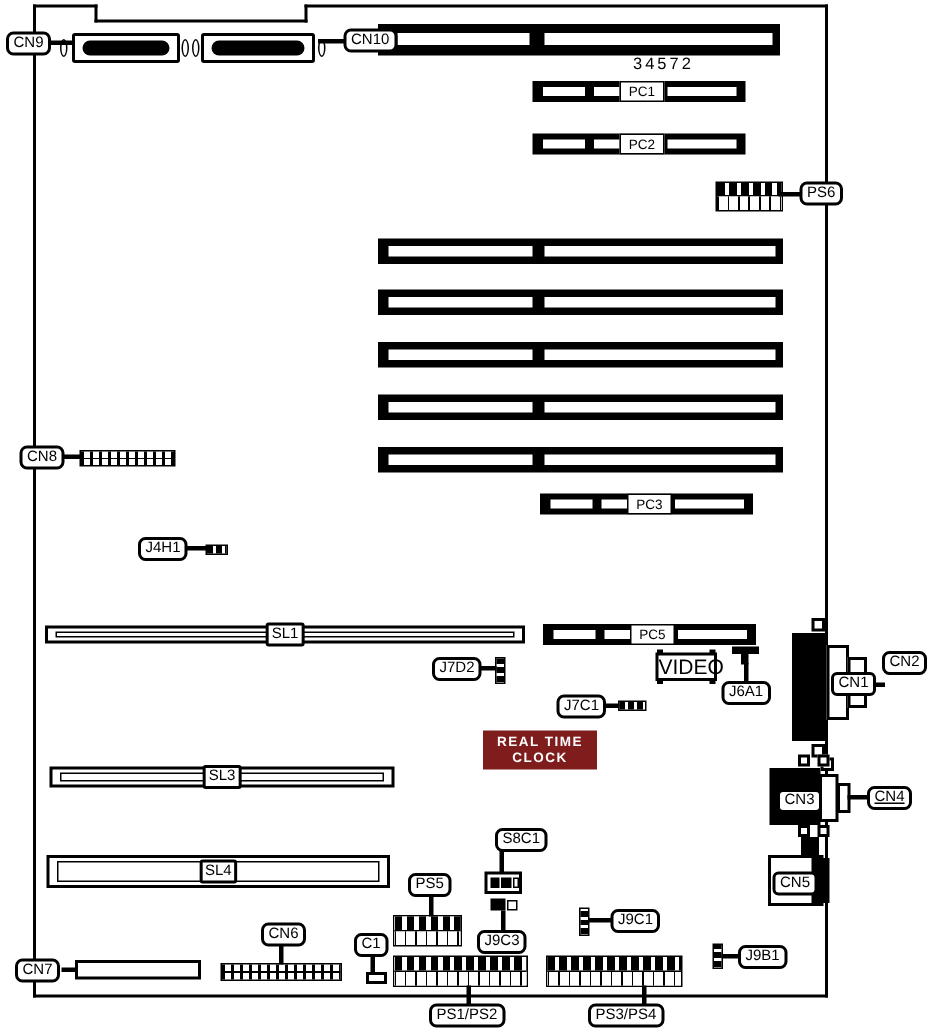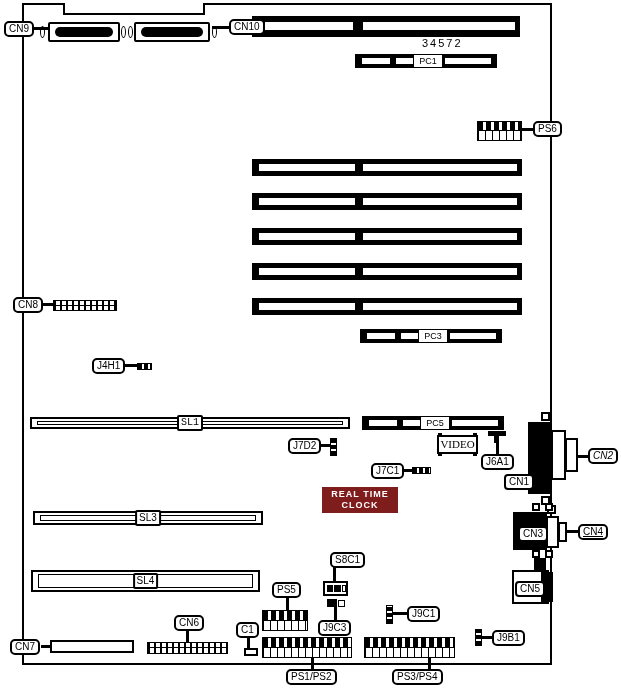--- a/index.html
+++ b/index.html
@@ -76,20 +76,26 @@
   </div>
 
   <div class="pn" style="left:422px;top:37px;">34572</div>
 
   <div class="pcslot" style="left:355px;top:54px;">
     <div class="seg" style="left:7px;width:28px;"></div>
     <div class="seg" style="left:41px;width:17px;"></div>
     <div class="pc-label">PC1</div>
     <div class="seg" style="left:90px;width:46px;"></div>
   </div>
+  <div class="pcslot" style="left:355px;top:89px;">
+    <div class="seg" style="left:7px;width:28px;"></div>
+    <div class="seg" style="left:41px;width:17px;"></div>
+    <div class="pc-label">PC2</div>
+    <div class="seg" style="left:90px;width:46px;"></div>
+  </div>
   <div class="pcslot" style="left:360px;top:329px;">
     <div class="seg" style="left:7px;width:28px;"></div>
     <div class="seg" style="left:41px;width:17px;"></div>
     <div class="pc-label">PC3</div>
     <div class="seg" style="left:90px;width:46px;"></div>
   </div>
   <div class="pcslot" style="left:362px;top:416px;">
     <div class="seg" style="left:7px;width:28px;"></div>
     <div class="seg" style="left:41px;width:17px;"></div>
     <div class="pc-label">PC5</div>
@@ -138,34 +144,34 @@
   <div class="hatch" style="left:147px;top:642px;width:81px;height:12px;"></div>
   <div class="hpins" style="left:137px;top:363px;width:15px;height:7px;"></div>
   <div class="hpins" style="left:412px;top:467px;width:19px;height:7px;"></div>
   <div class="vpins" style="left:330px;top:438px;width:7px;height:18px;"></div>
   <div class="vpins" style="left:386px;top:605px;width:7px;height:19px;"></div>
   <div class="vpins" style="left:475px;top:629px;width:7px;height:17px;"></div>
 
   <div class="e" style="left:488px;top:431px;width:18px;height:5px;"></div>
   <div class="e" style="left:494px;top:436px;width:5px;height:7px;"></div>
 
-  <div class="wbox" style="left:437px;top:435px;width:41px;height:19px;font-size:11px;line-height:15px;text-align:center;z-index:4;font-family:Liberation Serif, serif;">
+  <div class="wbox" style="left:437px;top:435px;width:41px;height:19px;font-size:14px;line-height:15px;text-align:center;z-index:4;">
     <span style="position:static;">VIDEO</span>
     <div class="pin" style="left:-1px;top:-4px;"></div>
     <div class="pin" style="left:-1px;top:16px;"></div>
     <div class="pin" style="left:34px;top:-4px;"></div>
     <div class="pin" style="left:34px;top:16px;"></div>
   </div>
 
   <div class="rtc" style="left:322px;top:487px;width:76px;height:26px;">
     <div style="position:static;">REAL TIME</div>
     <div style="position:static;">CLOCK</div>
   </div>
 
-  <div class="slslot" style="left:30px;top:417px;width:320px;height:12px;font-family:Liberation Mono, monospace;">
+  <div class="slslot" style="left:30px;top:417px;width:320px;height:12px;">
     <div class="sl-inner"></div>
     <div class="sl-label">SL1</div>
   </div>
   <div class="slslot" style="left:33px;top:511px;width:230px;height:14px;">
     <div class="sl-inner"></div>
     <div class="sl-label">SL3</div>
   </div>
   <div class="slslot" style="left:31px;top:570px;width:229px;height:22px;">
     <div class="sl-inner"></div>
     <div class="sl-label">SL4</div>
@@ -222,22 +228,22 @@
   <div class="ptr" style="left:428px;top:657px;width:3px;height:13px;"></div>
 
   <div class="lbl" style="left:4px;top:21px;">CN9</div>
   <div class="lbl" style="left:229px;top:19px;">CN10</div>
   <div class="lbl" style="left:533px;top:121px;">PS6</div>
   <div class="lbl" style="left:13px;top:297px;">CN8</div>
   <div class="lbl" style="left:92px;top:358px;">J4H1</div>
   <div class="lbl" style="left:288px;top:438px;">J7D2</div>
   <div class="lbl" style="left:371px;top:463px;">J7C1</div>
   <div class="lbl" style="left:481px;top:454px;">J6A1</div>
-  <div class="lbl" style="left:504px;top:448px;border-radius:4px;margin-top:26px;">CN1</div>
-  <div class="lbl" style="left:588px;top:448px;font-style:italic;">CN2</div>
+  <div class="lbl" style="left:554px;top:448px;border-radius:4px;">CN1</div>
+  <div class="lbl" style="left:588px;top:434px;">CN2</div>
   <div class="lbl" style="left:518px;top:526px;border-radius:4px;">CN3</div>
   <div class="lbl" style="left:578px;top:524px;text-decoration:underline;">CN4</div>
   <div class="lbl" style="left:515px;top:581px;border-radius:4px;">CN5</div>
   <div class="lbl" style="left:330px;top:552px;">S8C1</div>
   <div class="lbl" style="left:272px;top:582px;">PS5</div>
   <div class="lbl" style="left:318px;top:620px;">J9C3</div>
   <div class="lbl" style="left:407px;top:606px;">J9C1</div>
   <div class="lbl" style="left:492px;top:630px;">J9B1</div>
   <div class="lbl" style="left:174px;top:615px;">CN6</div>
   <div class="lbl" style="left:10px;top:639px;">CN7</div>

